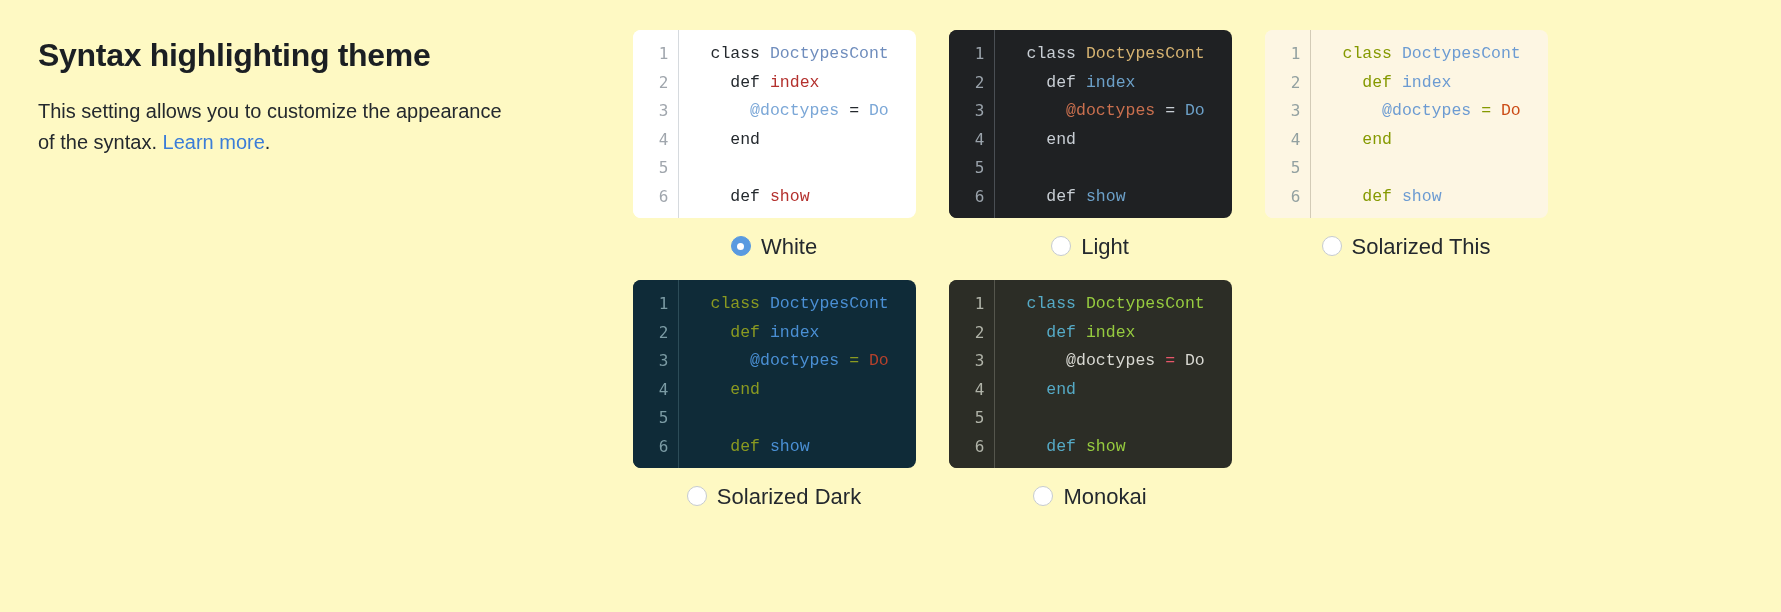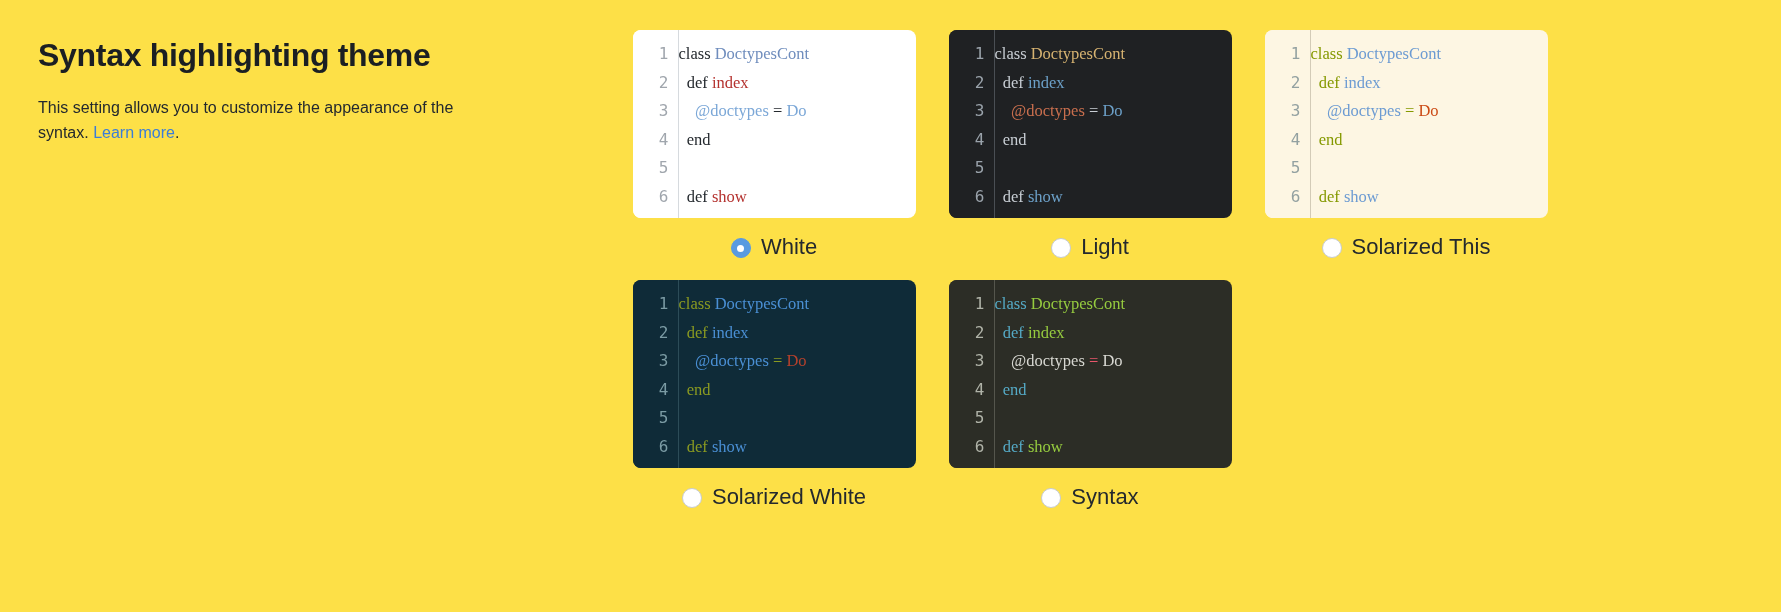--- a/index.html
+++ b/index.html
@@ -12,40 +12,40 @@
     height: 612px;
     overflow: hidden;
     font-family: "Liberation Sans", sans-serif;
     -webkit-font-smoothing: antialiased;
   }
 
   .page {
     position: relative;
     width: 1781px;
     height: 612px;
-    background: #fde047;
+    background: #fef9c3;
   }
 
   
   .desc-col {
     position: absolute;
     left: 38px;
     top: 36px;
     width: 500px;
   }
   .setting-title {
     font-size: 32px;
     font-weight: 700;
     color: #1b1f23;
     letter-spacing: -0.3px;
     margin: 0 0 22px 0;
     line-height: 1.2;
   }
   .setting-desc {
-    font-size: 16px;
+    font-size: 20px;
     line-height: 1.55;
     color: #24292e;
     margin: 0;
     max-width: 470px;
   }
   .learn-more-link {
     color: #3b7dd8;
     text-decoration: none;
   }
 
@@ -90,35 +90,35 @@
     text-align: right;
     padding: 10px 9px 0 0;
     box-sizing: border-box;
     font-family: "DejaVu Sans Mono", "Liberation Mono", monospace;
     font-size: 16px;
     line-height: 28.5px;
     user-select: none;
   }
   .code-body {
     flex: 1 1 auto;
-    padding: 10px 0 0 0;
-    box-sizing: border-box;
-    font-family: Liberation Serif, serif;
+    padding: 10px 0 0 32px;
+    box-sizing: border-box;
+    font-family: Liberation Mono, monospace;
     font-size: 16.5px;
     line-height: 28.5px;
     white-space: pre;
     overflow: hidden;
     border-left: 1px solid rgba(128,128,128,0.35);
   }
   .code-line { white-space: pre; height: 28.5px; }
 
   
   .radio-row {
     display: flex;
-    align-items: flex-end;
+    align-items: flex-start;
     margin-top: 18px;
     cursor: pointer;
   }
   .radio {
     width: 20px;
     height: 20px;
     border-radius: 50%;
     border: 1px solid #c6cbd1;
     background: #fff;
     box-sizing: border-box;
@@ -219,36 +219,36 @@
               <div class="code-line">2</div>
               <div class="code-line">3</div>
               <div class="code-line">4</div>
               <div class="code-line">5</div>
               <div class="code-line">6</div>
             </div>
             <div class="code-body" style="border-left-color: rgb(44, 76, 88); color: rgb(147, 161, 161);"><div class="code-line"><span style="color: rgb(138, 154, 33);">class </span><span style="color: rgb(74, 143, 212);">DoctypesCont</span></div><div class="code-line"><span style="color: rgb(138, 154, 33);">  def </span><span style="color: rgb(74, 143, 212);">index</span></div><div class="code-line"><span style="color: rgb(74, 143, 212);">    @doctypes</span><span style="color: rgb(138, 154, 33);"> = </span><span style="color: rgb(181, 65, 44);">Do</span></div><div class="code-line"><span style="color: rgb(138, 154, 33);">  end</span></div><div class="code-line">&nbsp;</div><div class="code-line"><span style="color: rgb(138, 154, 33);">  def </span><span style="color: rgb(74, 143, 212);">show</span></div></div>
           </div>
           <label class="radio-row">
             <span class="radio" role="radio" aria-checked="false"></span>
-            <span class="radio-label">Solarized White</span>
+            <span class="radio-label">Solarized Dark</span>
           </label>
         </div>
         <div class="theme-option">
           <div class="code-card" style="background: rgb(44, 45, 38);">
             <div class="gutter" style="background: rgb(44, 45, 38); color: rgb(176, 179, 168);">
               <div class="code-line">1</div>
               <div class="code-line">2</div>
               <div class="code-line">3</div>
               <div class="code-line">4</div>
               <div class="code-line">5</div>
               <div class="code-line">6</div>
             </div>
             <div class="code-body" style="border-left-color: rgb(85, 86, 77); color: rgb(216, 216, 210);"><div class="code-line"><span style="color: rgb(85, 170, 198);">class </span><span style="color: rgb(150, 203, 63);">DoctypesCont</span></div><div class="code-line"><span style="color: rgb(85, 170, 198);">  def </span><span style="color: rgb(150, 203, 63);">index</span></div><div class="code-line"><span style="color: rgb(216, 216, 210);">    @doctypes</span><span style="color: rgb(232, 86, 107);"> = </span><span style="color: rgb(216, 216, 210);">Do</span></div><div class="code-line"><span style="color: rgb(85, 170, 198);">  end</span></div><div class="code-line">&nbsp;</div><div class="code-line"><span style="color: rgb(85, 170, 198);">  def </span><span style="color: rgb(150, 203, 63);">show</span></div></div>
           </div>
           <label class="radio-row">
             <span class="radio" role="radio" aria-checked="false"></span>
-            <span class="radio-label">Syntax</span>
+            <span class="radio-label">Monokai</span>
           </label>
         </div>
       </div>
     </div>
 
 </div>
 
 </body></html>

